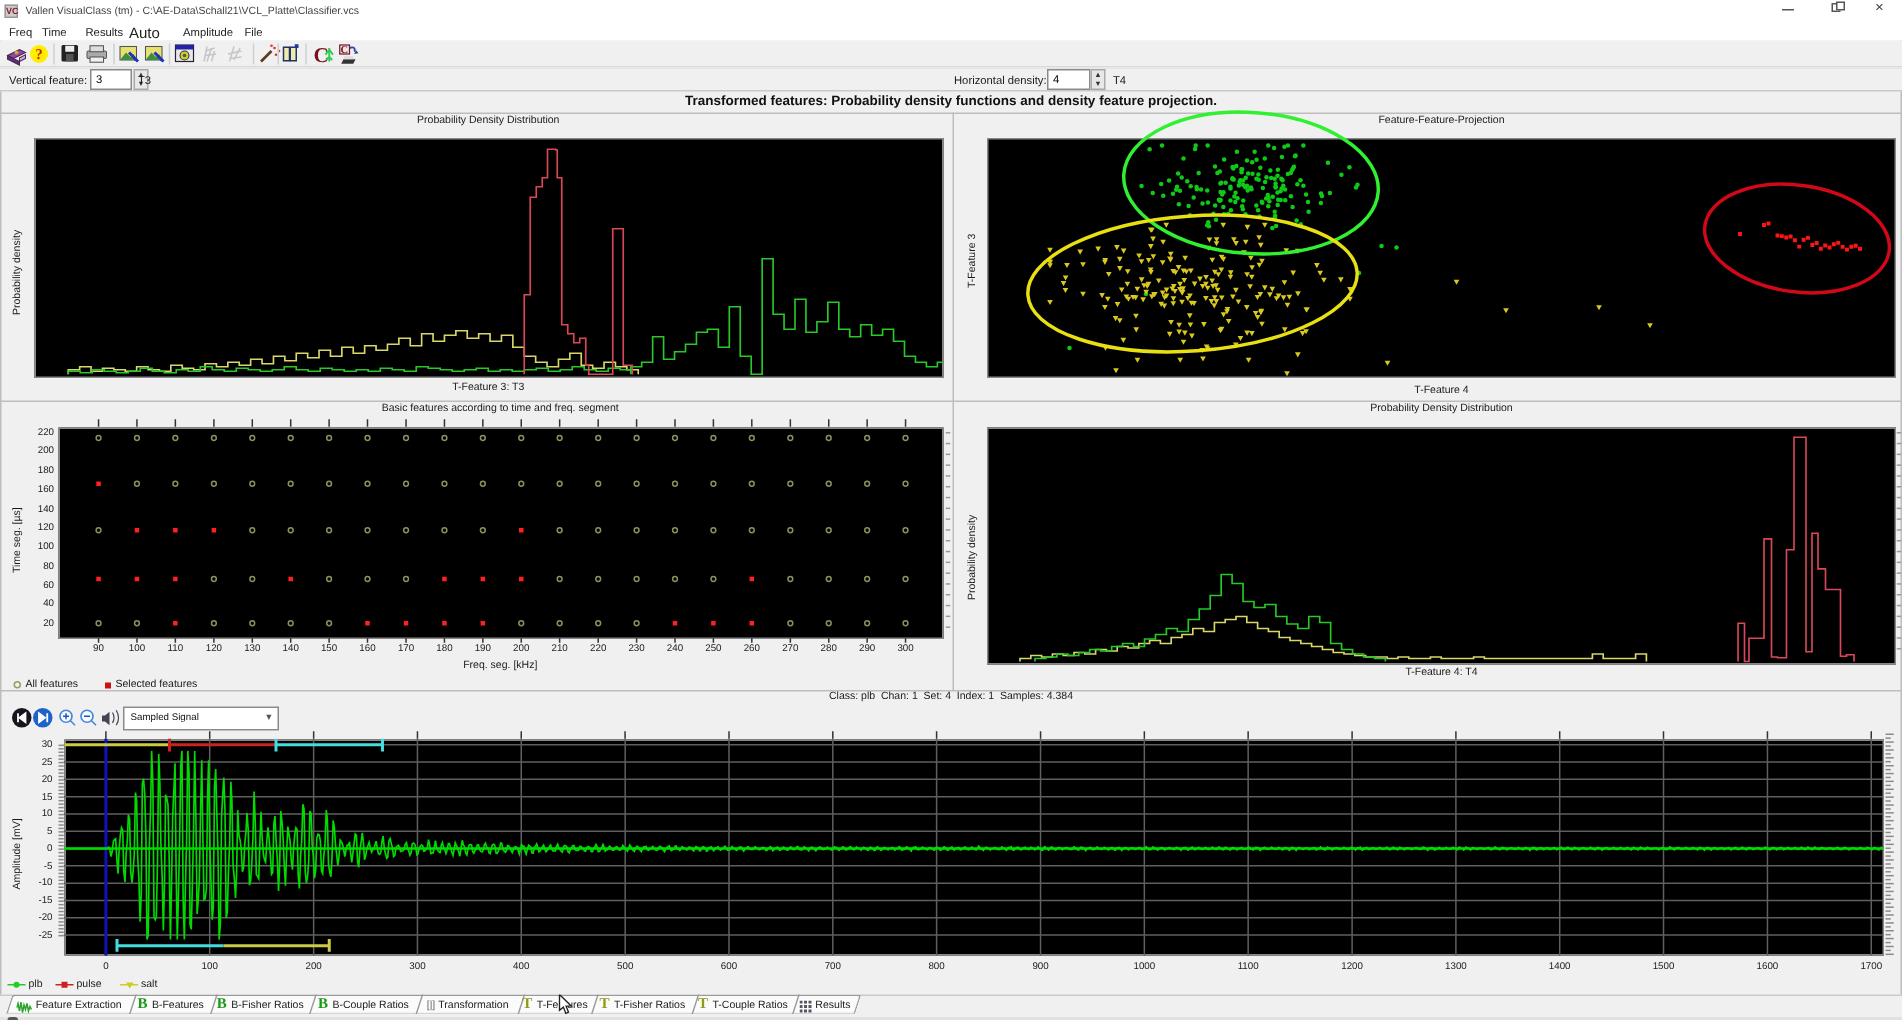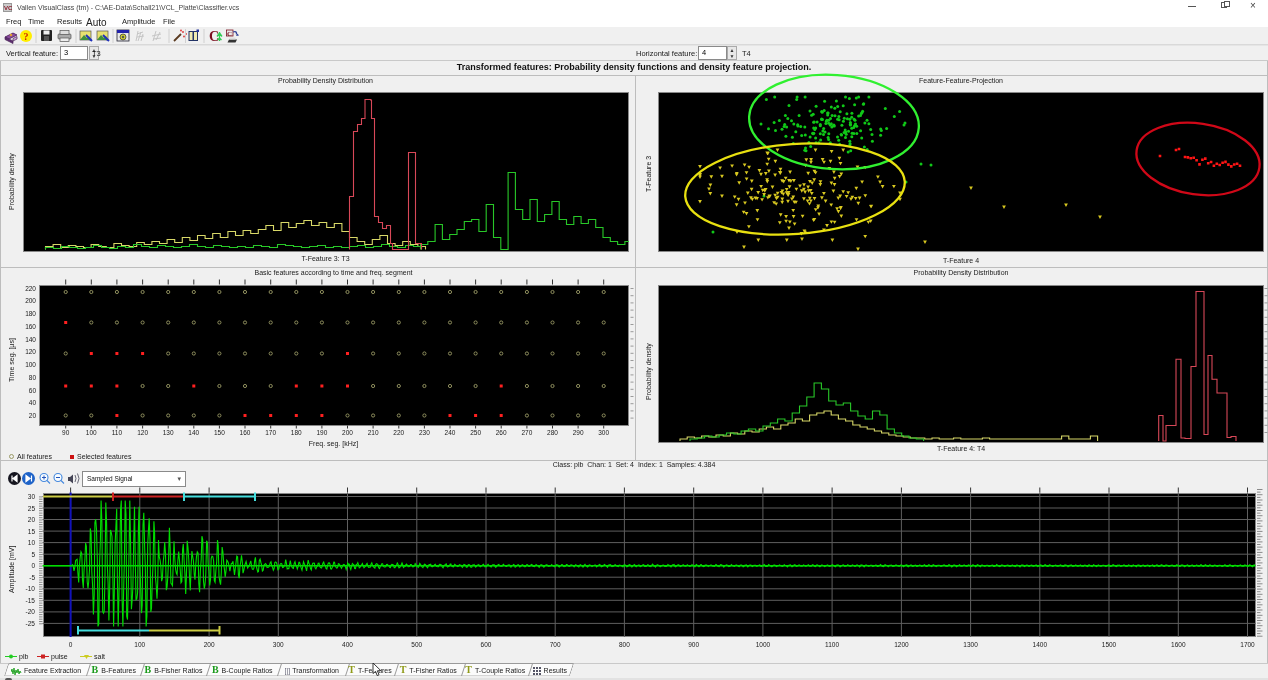--- a/index.html
+++ b/index.html
@@ -102,21 +102,21 @@
   <path d="M233 5 q4 -1.5 3.5 2.5" stroke="#334499" stroke-width="1.3" fill="none"></path>
   <path d="M236 9 l1.5-2.5 1.5 2z" fill="#334499"></path>
  </g>
 </svg>
 
 <div class="abs" style="left:0;top:45px;width:1268px;height:16px;background:#f0f0f0;border-top:1px solid #e5e5e5;border-bottom:1px solid #c9c9c9"></div>
 <div class="abs" style="left:6px;top:49px;font-size:7.5px;color:#1a1a1a">Vertical feature:</div>
 <div class="abs" style="left:60px;top:46px;width:28px;height:14px;background:#fff;border:1px solid #8a8a8a;font-size:7.5px;line-height:12px;padding-left:3px">3</div>
 <div class="abs" style="left:89px;top:46px;width:10px;height:14px;background:#e8e8e8;border:1px solid #aaa;font-size:5px;text-align:center;line-height:6px;color:#333">▲<br>▼</div>
 <div class="abs" style="left:92px;top:49px;font-size:7.5px;color:#1a1a1a">T3</div>
-<div class="abs" style="left:636px;top:49px;font-size:7.5px;color:#1a1a1a">Horizontal feature:</div>
+<div class="abs" style="left:636px;top:49px;font-size:7.5px;color:#1a1a1a">Horizontal density:</div>
 <div class="abs" style="left:698px;top:46px;width:29px;height:14px;background:#fff;border:1px solid #8a8a8a;font-size:7.5px;line-height:12px;padding-left:3px">4</div>
 <div class="abs" style="left:727px;top:46px;width:10px;height:14px;background:#e8e8e8;border:1px solid #aaa;font-size:5px;text-align:center;line-height:6px;color:#333">▲<br>▼</div>
 <div class="abs" style="left:742px;top:49px;font-size:7.5px;color:#1a1a1a">T4</div>
 
 <div class="abs" style="left:0;top:62px;width:1268px;text-align:center;font-size:9px;font-weight:bold;color:#111">Transformed features: Probability density functions and density feature projection.</div>
 
 <div class="abs" style="left:0;top:75px;width:1268px;height:1px;background:#bdbdbd"></div>
 <div class="abs" style="left:635px;top:75px;width:1px;height:385px;background:#bdbdbd"></div>
 <div class="abs" style="left:0;top:267px;width:1268px;height:1px;background:#bdbdbd"></div>
 <div class="abs" style="left:0;top:460px;width:1268px;height:1px;background:#bdbdbd"></div>

